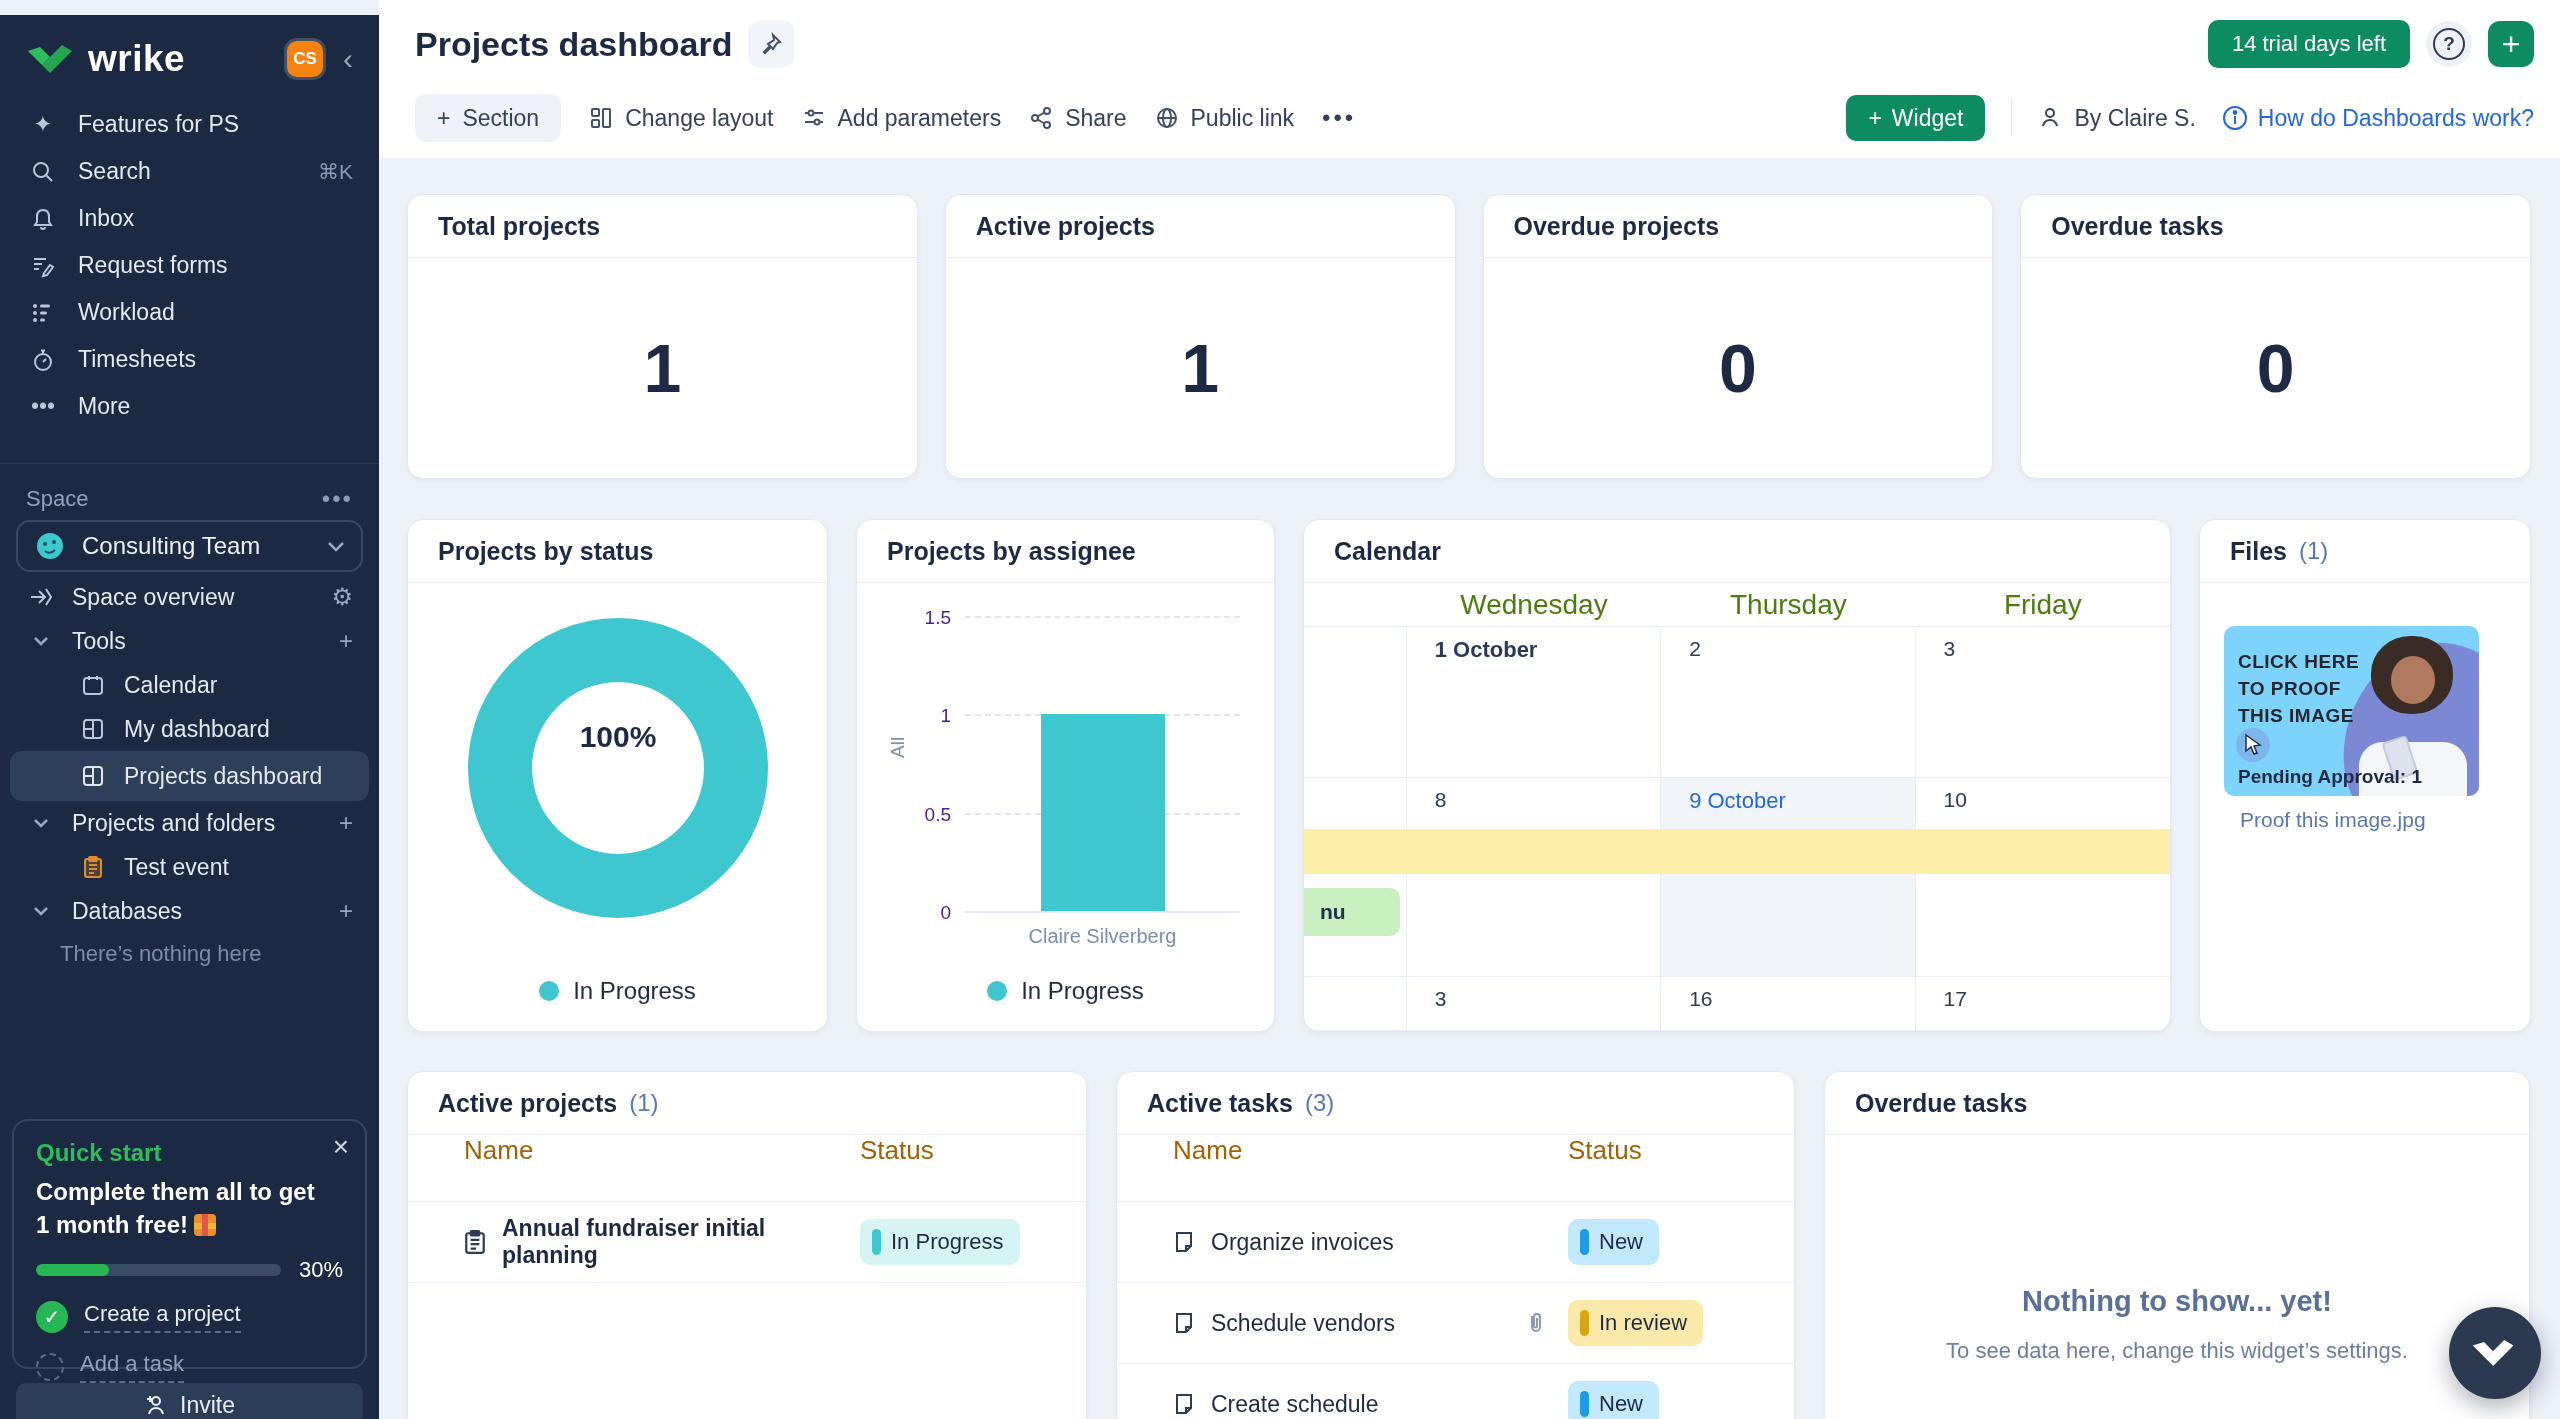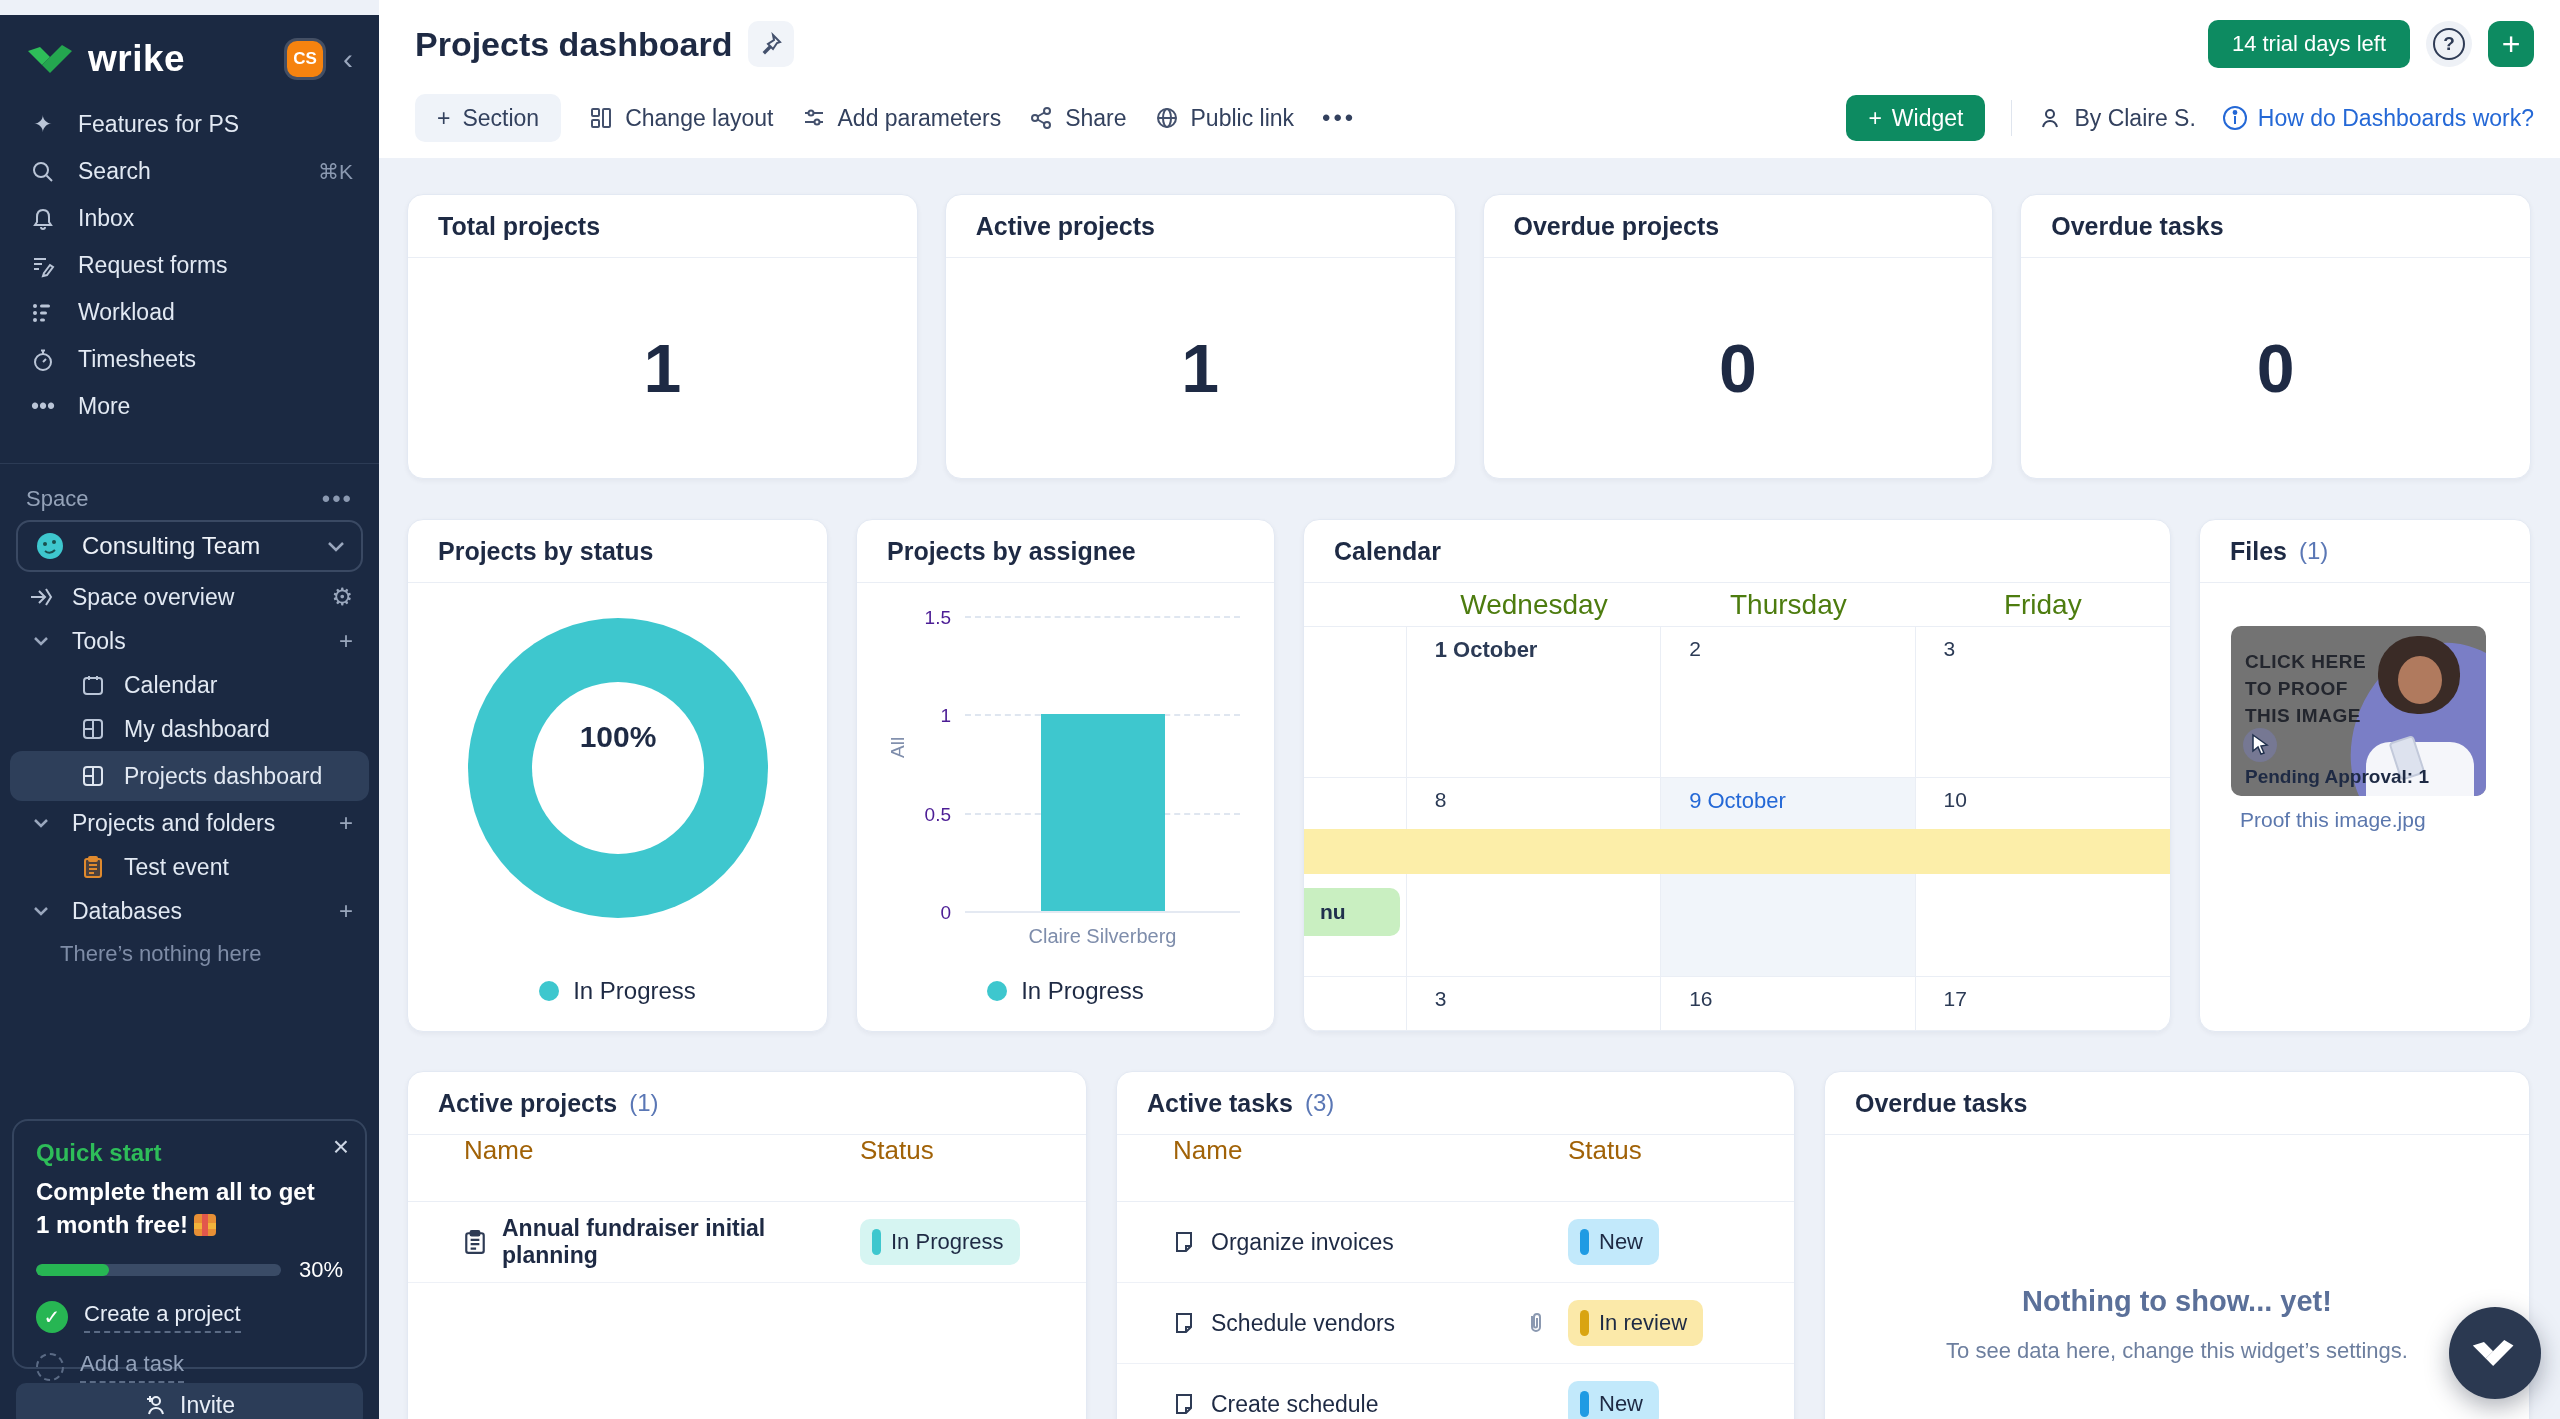--- a/index.html
+++ b/index.html
@@ -74,21 +74,21 @@
            display:flex;align-items:center;justify-content:center;}
   .toolbar{position:absolute;left:36px;top:92px;right:26px;height:52px;display:flex;align-items:center;
            gap:28px;font-size:23px;color:#33415e;}
   .tb-item{display:flex;align-items:center;gap:12px;}
   .section-pill{background:#eff3f9;border-radius:10px;height:48px;padding:0 22px;}
   .tb-dots{font-size:24px;letter-spacing:3px;color:#33415e;}
   .tb-right{margin-left:auto;display:flex;align-items:center;gap:26px;}
   .widget-pill{height:46px;background:#0d8b61;border-radius:10px;color:#fff;display:flex;align-items:center;
                gap:10px;padding:0 22px;font-size:23px;}
   .vdiv{width:1px;height:36px;background:#dfe5ee;}
-  .byline{display:flex;align-items:center;gap:12px;color:#33415e;}
+  .byline{display:flex;gap:12px;color:#33415e;}
   .help-link{display:flex;align-items:center;gap:10px;color:#2468d6;}
 
   
   .content{position:absolute;left:379px;top:158px;right:0;bottom:0;background:#edf1f8;overflow:hidden;}
   .wrow{position:absolute;left:28px;width:2124px;display:flex;}
   .row1{top:36px;height:285px;gap:27px;}
   .row2{top:361px;height:513px;gap:28px;}
   .row3{top:913px;height:430px;gap:29px;}
   .card{background:#fff;border:1px solid #e3e9f3;border-radius:16px;box-shadow:0 2px 5px rgba(30,42,68,.05);
         display:flex;flex-direction:column;overflow:hidden;box-sizing:border-box;position:relative;}
@@ -133,21 +133,21 @@
   .cc.c0{width:103px;padding-left:0;} .cc.c1,.cc.c2,.cc.c3{width:255px;}
   .cc.today{background:#f1f5fa;}
   .date-strong{font-weight:bold;font-size:22px;}
   .date-today{color:#2468d6;font-size:22px;}
   .ev-yellow{position:absolute;left:0;right:0;top:202px;height:45px;background:#fceea9;}
   .ev-green{position:absolute;left:0;top:261px;width:96px;height:48px;background:#c9efc1;border-radius:0 10px 10px 0;
             font-size:21px;font-weight:bold;color:#20304d;display:flex;align-items:center;padding-left:16px;box-sizing:border-box;}
 
   
   .files-card{width:332px;}
-  .thumb{position:absolute;left:31px;top:106px;width:255px;height:170px;border-radius:10px;background:#737373;overflow:hidden;}
+  .thumb{position:absolute;left:24px;top:106px;width:255px;height:170px;border-radius:10px;background:#7dd3fc;overflow:hidden;}
   .promo{position:absolute;left:14px;top:22px;font-size:19px;font-weight:bold;color:#23262e;line-height:27px;letter-spacing:.5px;}
   .blob{position:absolute;right:-28px;bottom:-44px;width:160px;height:200px;background:#7b80cf;
         border-radius:55% 45% 20% 50%;transform:rotate(18deg);opacity:.9;}
   .hair{position:absolute;right:26px;top:10px;width:82px;height:78px;background:#3a2b26;border-radius:48%;}
   .face{position:absolute;right:44px;top:30px;width:44px;height:48px;background:#b07a5e;border-radius:50%;}
   .shirt{position:absolute;right:12px;bottom:-8px;width:108px;height:62px;background:#f5f6fa;border-radius:24px 24px 0 0;}
   .phone{position:absolute;right:66px;bottom:18px;width:22px;height:36px;background:#dde2ee;border:2px solid #c2c9da;
          border-radius:4px;transform:rotate(-18deg);}
   .thumb-caption{position:absolute;left:14px;bottom:8px;font-size:19px;font-weight:bold;color:#1e2a44;z-index:3;}
   .cursor-ring{position:absolute;left:12px;bottom:34px;width:34px;height:34px;border-radius:50%;

